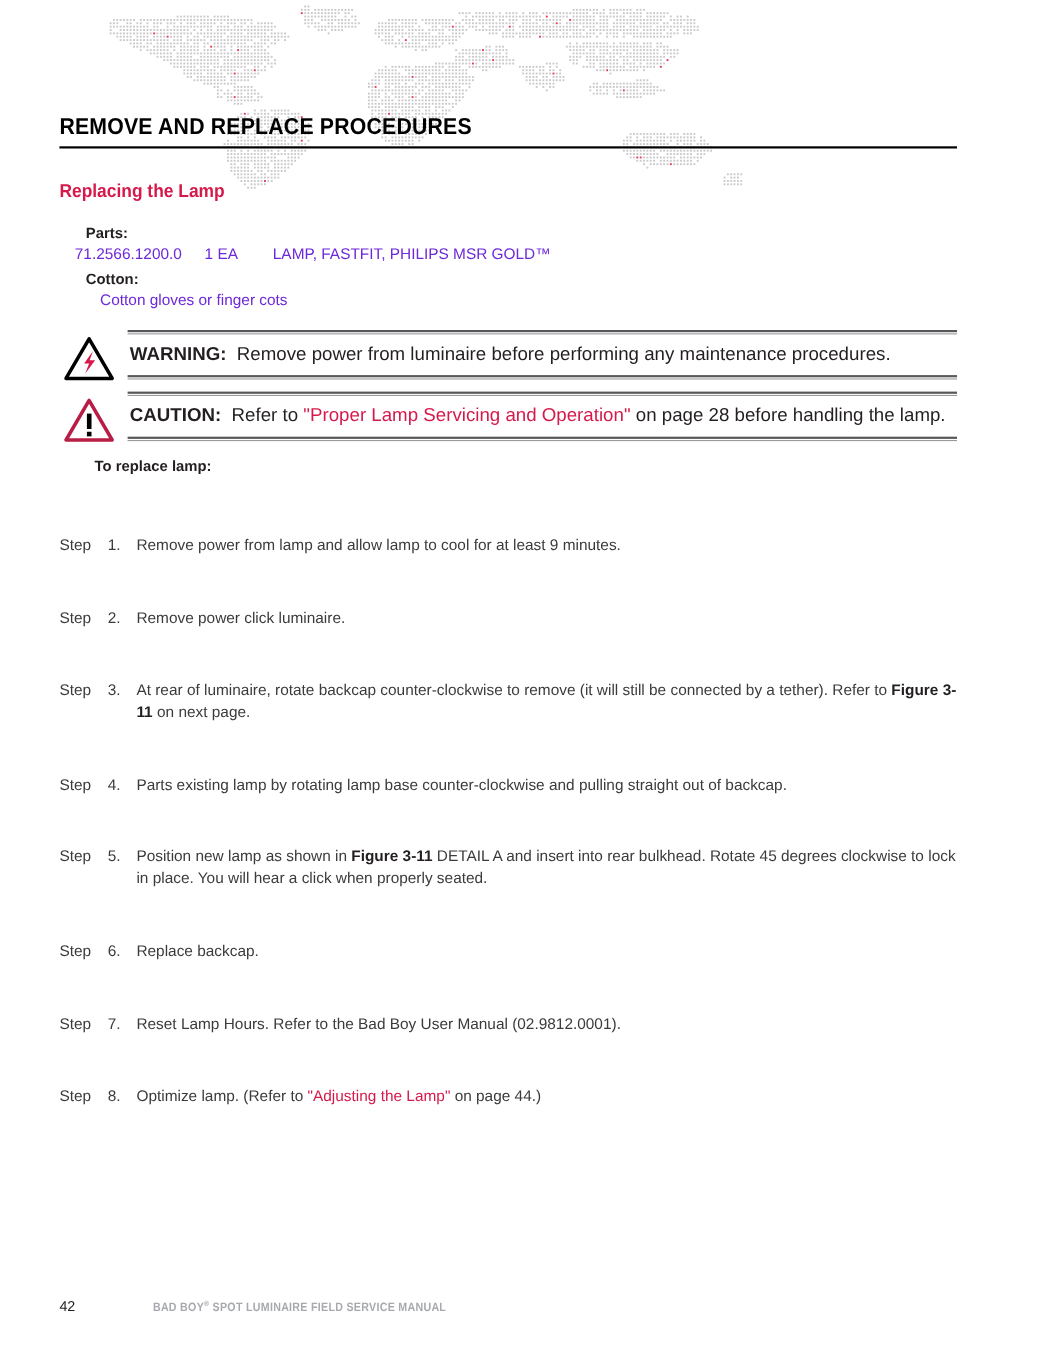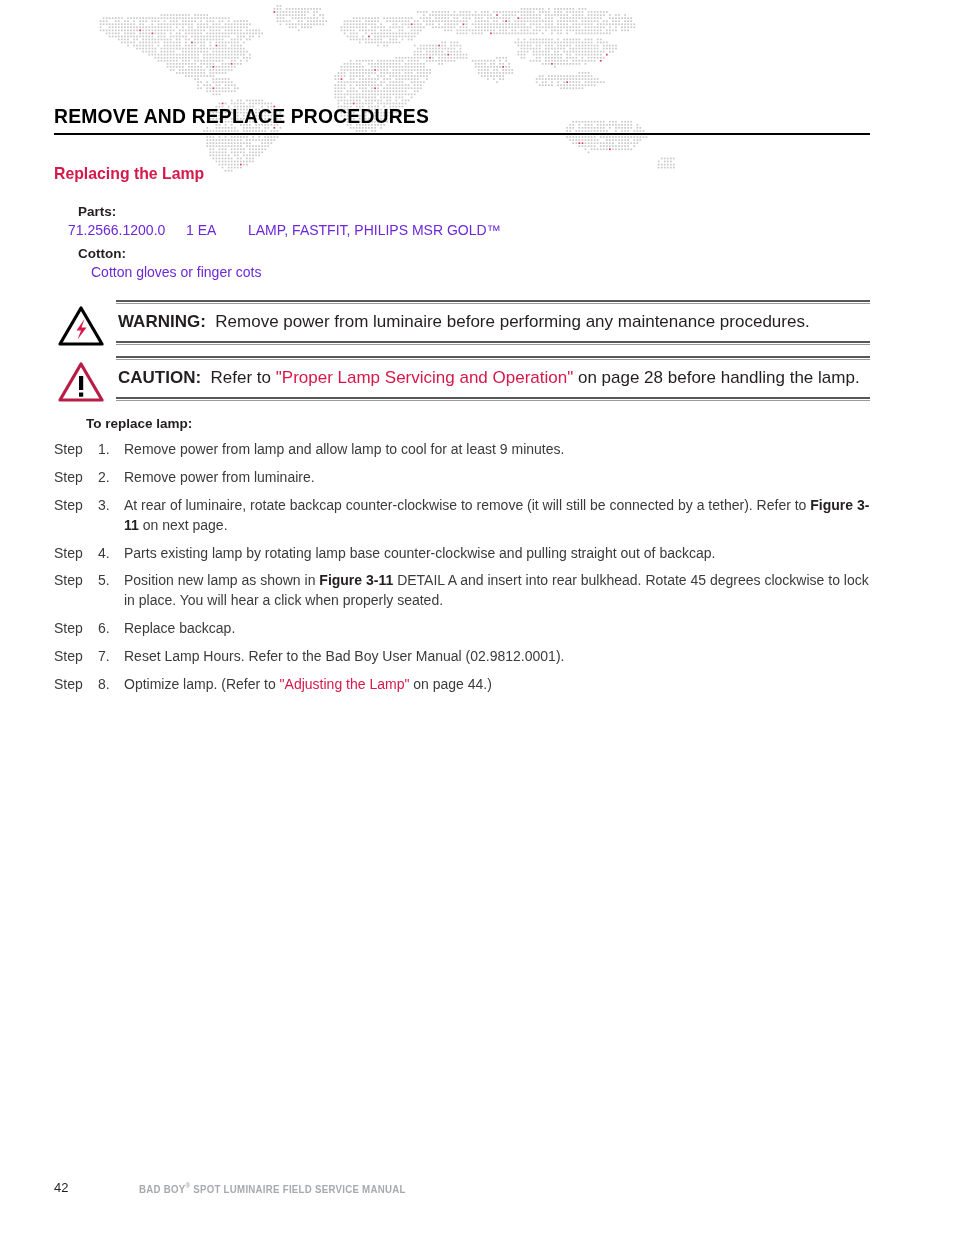--- a/index.html
+++ b/index.html
@@ -173,20 +173,21 @@
     top: 440px;
     width: 820px;
   }
   .step {
     display: flex;
     align-items: flex-start;
     margin-bottom: 8px;
     font-size: 14px;
     color: #3b3b3b;
     line-height: 1.42;
+    margin-top: 46px;
   }
   .step-word {
     flex: 0 0 44px;
     color: #3b3b3b;
   }
   .step-num {
     flex: 0 0 26px;
     color: #3b3b3b;
   }
   .step-text {
@@ -3308,21 +3309,21 @@
 
   <div class="steps" id="steps-list">
       <div class="step">
         <span class="step-word">Step</span>
         <span class="step-num">1.</span>
         <span class="step-text"><span>Remove power from lamp and allow lamp to cool for at least 9 minutes.</span></span>
       </div>
       <div class="step">
         <span class="step-word">Step</span>
         <span class="step-num">2.</span>
-        <span class="step-text"><span>Remove power from luminaire.</span></span>
+        <span class="step-text"><span>Remove power click luminaire.</span></span>
       </div>
       <div class="step">
         <span class="step-word">Step</span>
         <span class="step-num">3.</span>
         <span class="step-text"><span>At rear of luminaire, rotate backcap counter-clockwise to remove (it will still be connected by a tether). Refer to </span><b>Figure 3-11</b><span> on next page.</span></span>
       </div>
       <div class="step">
         <span class="step-word">Step</span>
         <span class="step-num">4.</span>
         <span class="step-text"><span>Parts existing lamp by rotating lamp base counter-clockwise and pulling straight out of backcap.</span></span>

